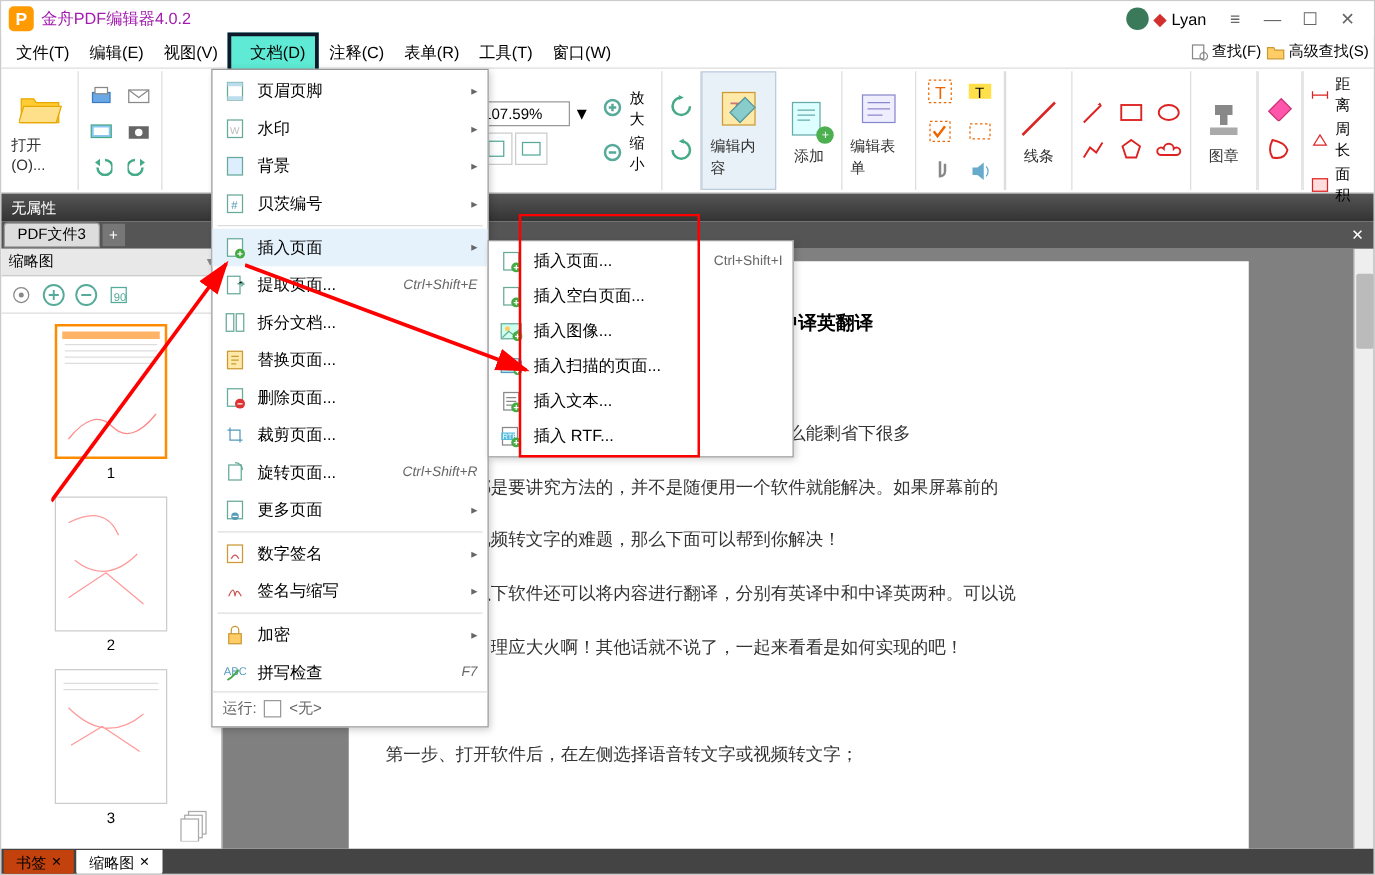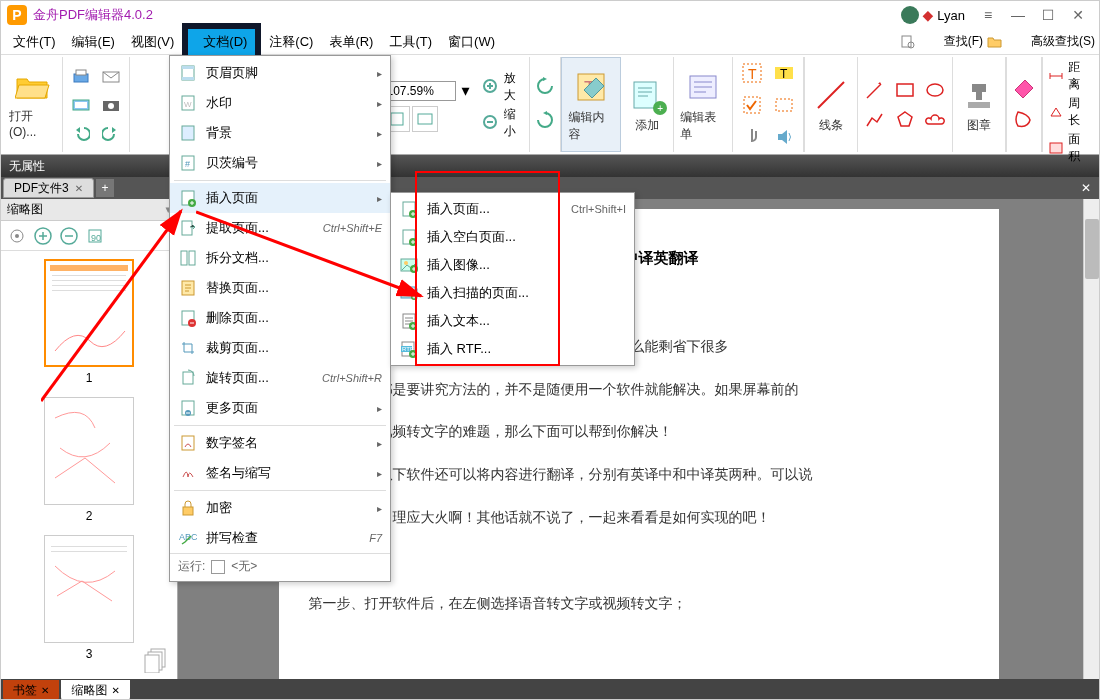--- a/index.html
+++ b/index.html
@@ -11,24 +11,24 @@
   .titlebar .title { font-size: 13px; color: #a21caf; }
   .titlebar .spacer { flex: 1; }
   .titlebar .avatar { width: 18px; height: 18px; background: #3a7a5a; border-radius: 50%; margin-right: 4px; }
   .titlebar .vip { color: #d32f2f; font-size: 14px; margin-right: 4px; }
   .titlebar .user { font-size: 13px; margin-right: 8px; }
   .titlebar .win-btn { width: 30px; height: 20px; display: inline-flex; align-items: center; justify-content: center; font-size: 14px; color: #666; }
   
   
   .menubar { height: 26px; display: flex; align-items: center; padding: 0 4px; border-bottom: 1px solid #ddd; font-size: 13px; }
   .menubar .menu-item { padding: 4px 8px; cursor: default; }
-  .menubar .menu-item.active { background: #0ea5e9; border: 6px solid #0f172a; padding-left: 15px; }
+  .menubar .menu-item.active { background: #5eead4; border: 3px solid #0f172a; padding-left: 15px; }
   .menubar .spacer { flex: 1; }
   .menubar .menu-right { display: flex; align-items: center; gap: 4px; }
-  .menubar .menu-right .mr-item { display: inline-flex; align-items: center; font-size: 12px; gap: 26px; }
+  .menubar .menu-right .mr-item { display: inline-flex; align-items: center; font-size: 12px; }
   .menubar .mr-icon { width: 16px; height: 16px; margin-right: 2px; display: inline-flex; align-items: center; justify-content: center; }
   
   
   .toolbar { height: 100px; display: flex; align-items: stretch; border-bottom: 1px solid #aaa; padding: 2px 4px; gap: 0; }
   .toolbar .tool-group { display: flex; flex-direction: column; align-items: center; padding: 2px 4px; border-right: 1px solid #ddd; justify-content: center; }
   .toolbar .tool-icon { width: 36px; height: 36px; display: inline-flex; align-items: center; justify-content: center; }
   .toolbar .tool-label { font-size: 12px; color: #333; margin-top: 2px; }
   .toolbar .mini-row { display: flex; gap: 2px; }
   .toolbar .mini-btn { width: 28px; height: 24px; display: inline-flex; align-items: center; justify-content: center; }
   .zoom-input { width: 72px; height: 20px; font-size: 12px; border: 1px solid #999; padding: 0 2px; }
@@ -55,21 +55,21 @@
   
   .right-group { display: flex; flex-direction: column; padding: 2px 4px; gap: 2px; font-size: 12px; }
   .right-group .rrow { display: flex; align-items: center; gap: 4px; }
   .right-group .ricon { width: 18px; height: 18px; display: inline-flex; align-items: center; justify-content: center; }
   
   
   .prop-bar { height: 22px; background: linear-gradient(#555, #333); color: #fff; font-size: 12px; display: flex; align-items: center; padding: 0 8px; }
   
   
   .tab-bar { height: 22px; background: #555; display: flex; align-items: center; }
-  .tab-bar .tab { background: #ddd; border: 1px solid #999; height: 20px; padding: 0 10px; font-size: 12px; display: flex; align-items: center; border-radius: 3px 3px 0 0; margin-left: 2px; gap: 6px; }
+  .tab-bar .tab { background: #ddd; border: 1px solid #999; height: 20px; padding: 0 10px; font-size: 12px; display: flex; align-items: center; border-radius: 3px 3px 0 0; margin-left: 2px; gap: 6px; flex-direction: column; }
   .tab-bar .tab-close { font-size: 10px; color: #666; }
   .tab-bar .tab-add { width: 18px; height: 18px; background: #777; color: #fff; display: flex; align-items: center; justify-content: center; font-size: 12px; margin-left: 2px; }
   .tab-bar .tab-end { margin-left: auto; width: 18px; height: 18px; color: #fff; display: flex; align-items: center; justify-content: center; font-size: 12px; margin-right: 4px; }
   
   
   .main { display: flex; height: calc(700px - 28px - 26px - 100px - 22px - 22px - 22px); }
   
   
   .left-panel { width: 177px; border-right: 1px solid #aaa; display: flex; flex-direction: column; }
   .left-panel .header { height: 22px; background: #e8e8e8; border-bottom: 1px solid #ccc; font-size: 12px; display: flex; align-items: center; padding: 0 6px; }

